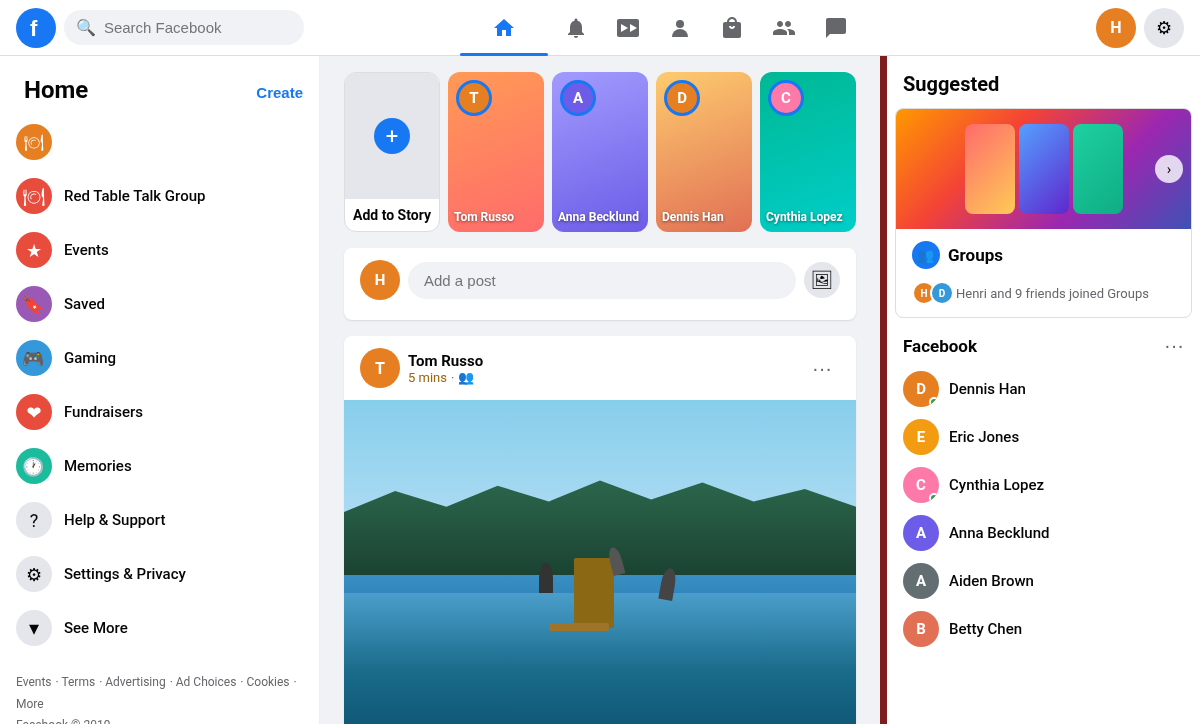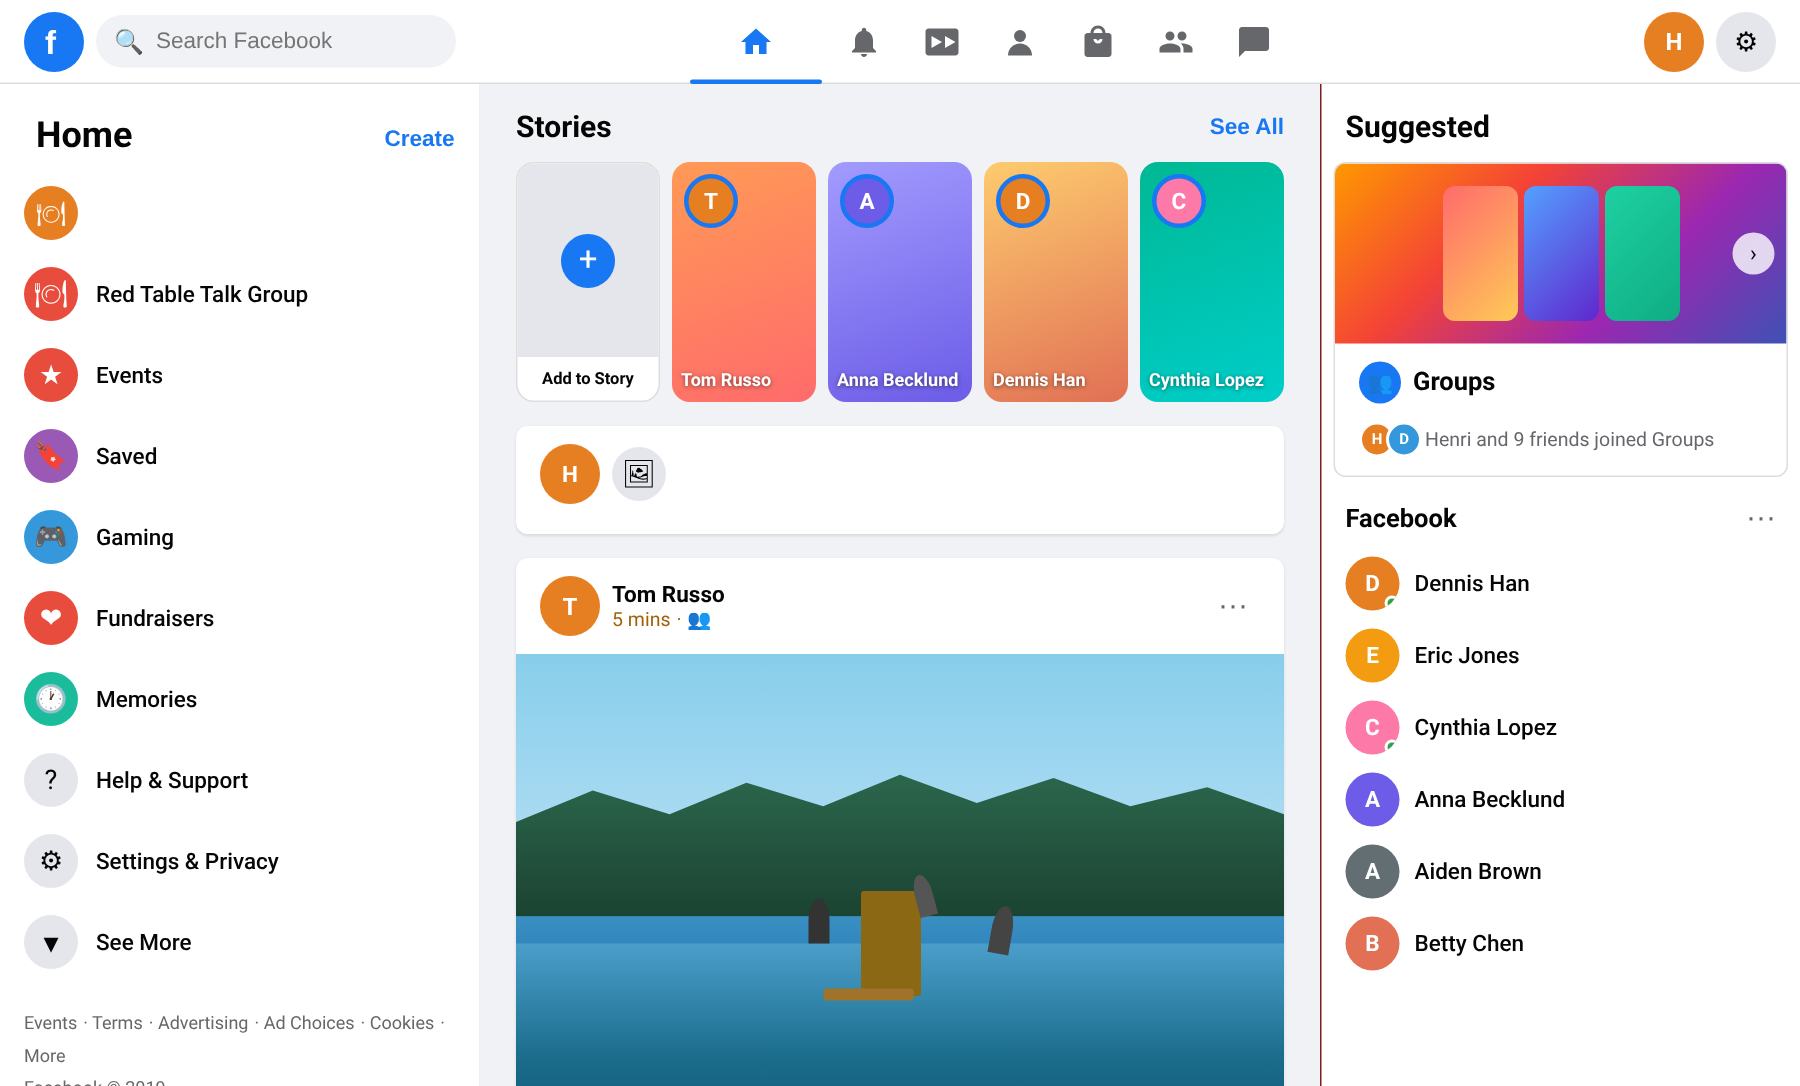--- a/index.html
+++ b/index.html
@@ -104,21 +104,21 @@
     .add-story-card {
       width: 96px; height: 160px; border-radius: 12px; overflow: hidden; position: relative;
       cursor: pointer; flex-shrink: 0; background: #fff; border: 1px solid #ddd;
       display: flex; flex-direction: column;
     }
     .add-story-top { flex: 1; background: #e4e6eb; display: flex; align-items: center; justify-content: center; }
     .add-story-plus {
       width: 36px; height: 36px; border-radius: 50%; background: #1877f2; display: flex;
       align-items: center; justify-content: center; color: #fff; font-size: 22px; font-weight: 400;
     }
-    .add-story-bottom { padding: 8px 6px; text-align: center; font-size: 11px; font-weight: 700; }
+    .add-story-bottom { padding: 8px 6px; text-align: center; font-size: 14px; font-weight: 700; }
 
     
     .post-box {
       background: #fff; border-radius: 8px; padding: 12px 16px; margin-bottom: 16px;
       box-shadow: 0 1px 2px rgba(0,0,0,.1);
     }
     .post-box-top { display: flex; align-items: center; gap: 8px; margin-bottom: 8px; }
     .post-input {
       flex: 1; background: #f0f2f5; border-radius: 20px; padding: 10px 16px;
       border: none; font-size: 15px; color: #65676b; cursor: pointer;
@@ -138,21 +138,21 @@
     .post-user-info { flex: 1; }
     .post-user-name { font-weight: 700; font-size: 15px; }
     .post-meta { font-size: 13px; color: #a16207; display: flex; align-items: center; gap: 4px; }
     .post-more-btn { background: none; border: none; cursor: pointer; font-size: 20px; color: #65676b; padding: 4px 8px; }
     .post-text { padding: 0 16px 12px; font-size: 15px; }
 
     
     .right-sidebar {
       width: 320px; min-width: 320px; padding: 16px 8px;
       position: fixed; top: 56px; right: 0; bottom: 0; overflow-y: auto; background: #fff;
-      border-left: 1px solid #7f1d1d;
+      border-left: 7px solid #7f1d1d;
     }
     .suggested-title { font-size: 20px; font-weight: 700; padding: 0 8px 12px; }
     .groups-card {
       border-radius: 8px; overflow: hidden; background: #fff; border: 1px solid #ddd; margin-bottom: 16px;
     }
     .groups-card-image {
       height: 120px; background: linear-gradient(135deg, #ff9800, #f44336, #9c27b0, #3f51b5);
       display: flex; align-items: center; justify-content: center; position: relative;
     }
     .groups-card-body { padding: 12px 16px; }
@@ -315,24 +315,20 @@
         <a href="#">Cookies</a>·
         <a href="#">More</a>
       </div>
       <div>Facebook © 2019</div>
     </div>
   </aside>
 
   <main class="main-feed">
 
     <section class="stories-section">
-      <div class="stories-header">
-        <h2 class="stories-title">Stories</h2>
-        <button class="see-all-btn">See All</button>
-      </div>
       <div class="stories-row">
 
         <div class="add-story-card">
           <div class="add-story-top">
             <div class="add-story-plus">+</div>
           </div>
           <div class="add-story-bottom">Add to Story</div>
         </div>
 
         <div class="story-card">
@@ -358,20 +354,21 @@
           <div class="story-avatar" style="background:#fd79a8; display:flex; align-items:center; justify-content:center; color:white; font-weight:700;">C</div>
           <div class="story-name">Cynthia Lopez</div>
         </div>
 
       </div>
     </section>
 
     <div class="post-box">
       <div class="post-box-top">
         <div style="width:40px; height:40px; border-radius:50%; background:#e67e22; display:flex; align-items:center; justify-content:center; color:white; font-weight:700; flex-shrink:0;">H</div>
+        <input class="post-input" type="text" placeholder="Add a post" style="">
         <button class="post-photo-btn">🖼</button>
       </div>
     </div>
 
     <div class="feed-post">
       <div class="post-header">
         <div class="post-user-avatar" style="background:#e67e22; display:flex; align-items:center; justify-content:center; color:white; font-weight:700; font-size:16px;">T</div>
         <div class="post-user-info">
           <div class="post-user-name">Tom Russo</div>
           <div class="post-meta">

